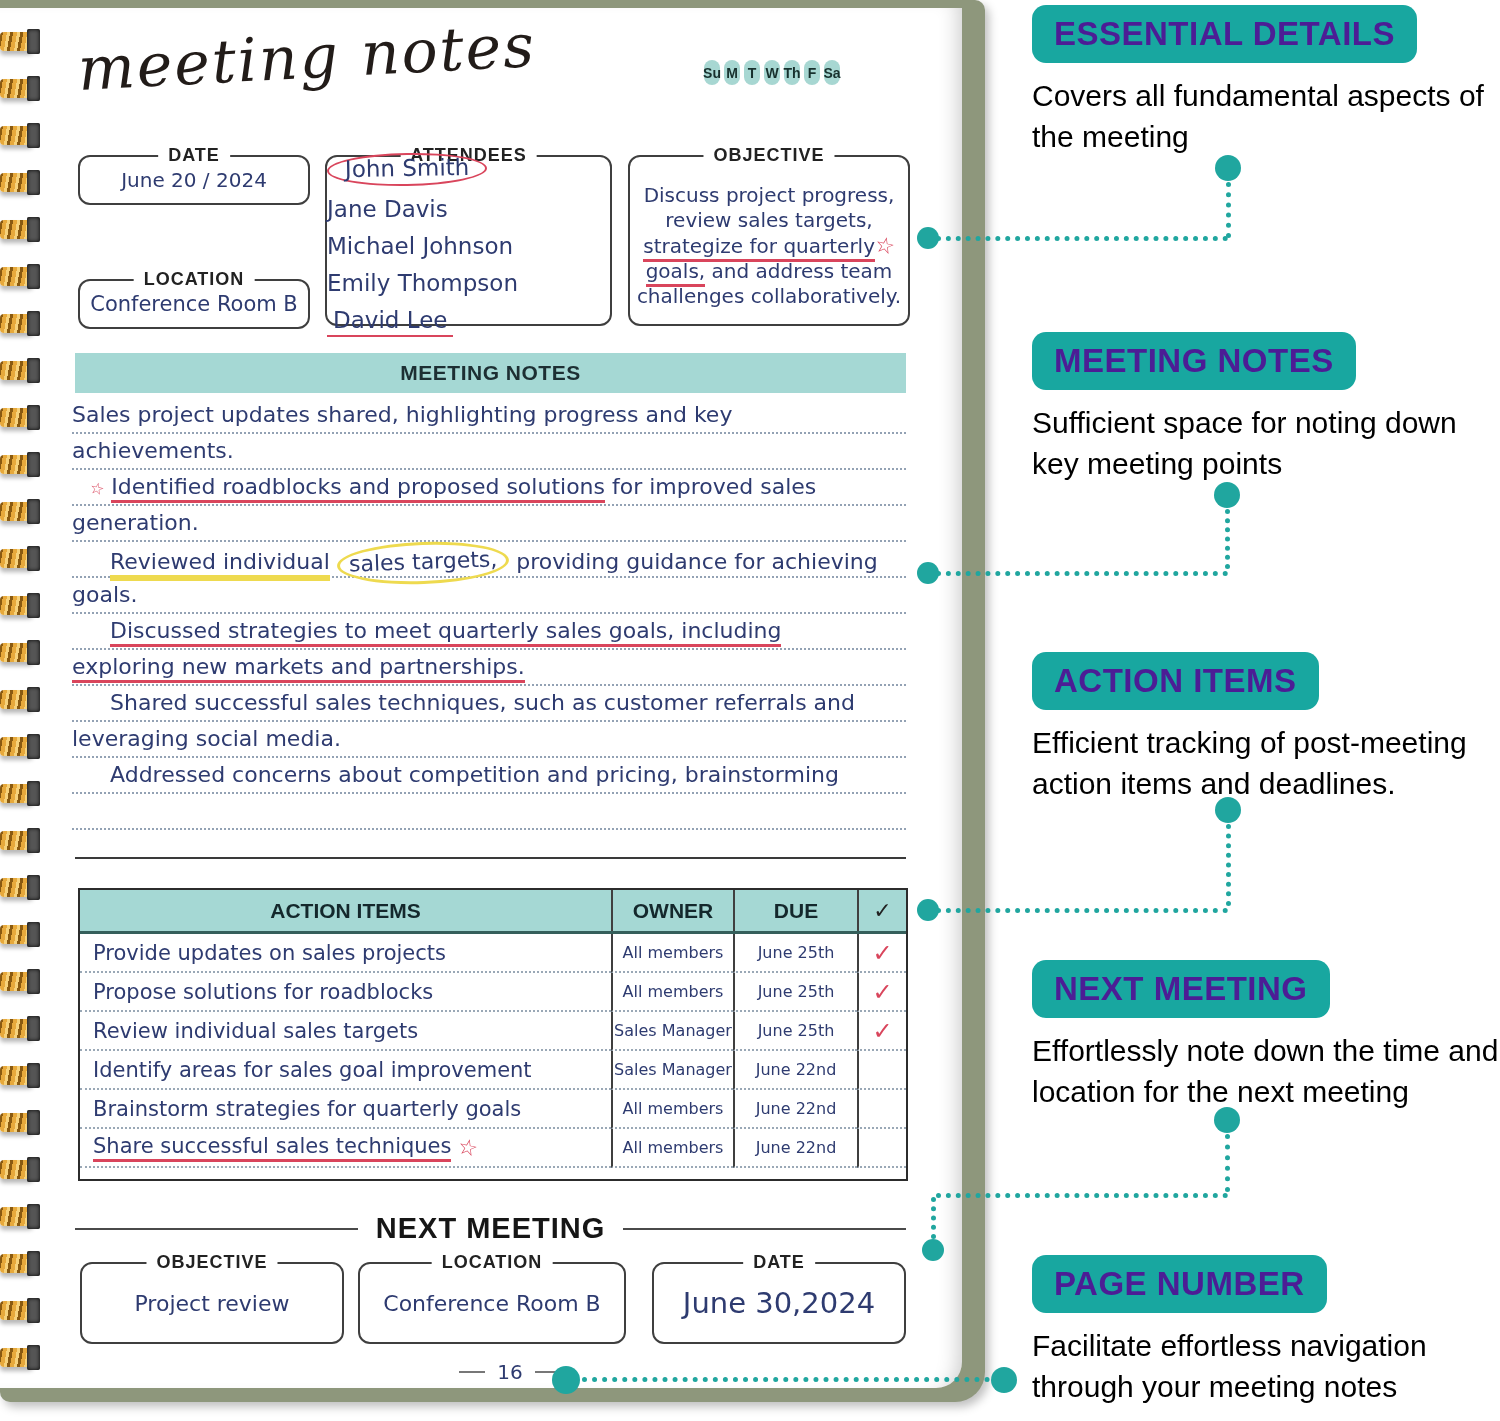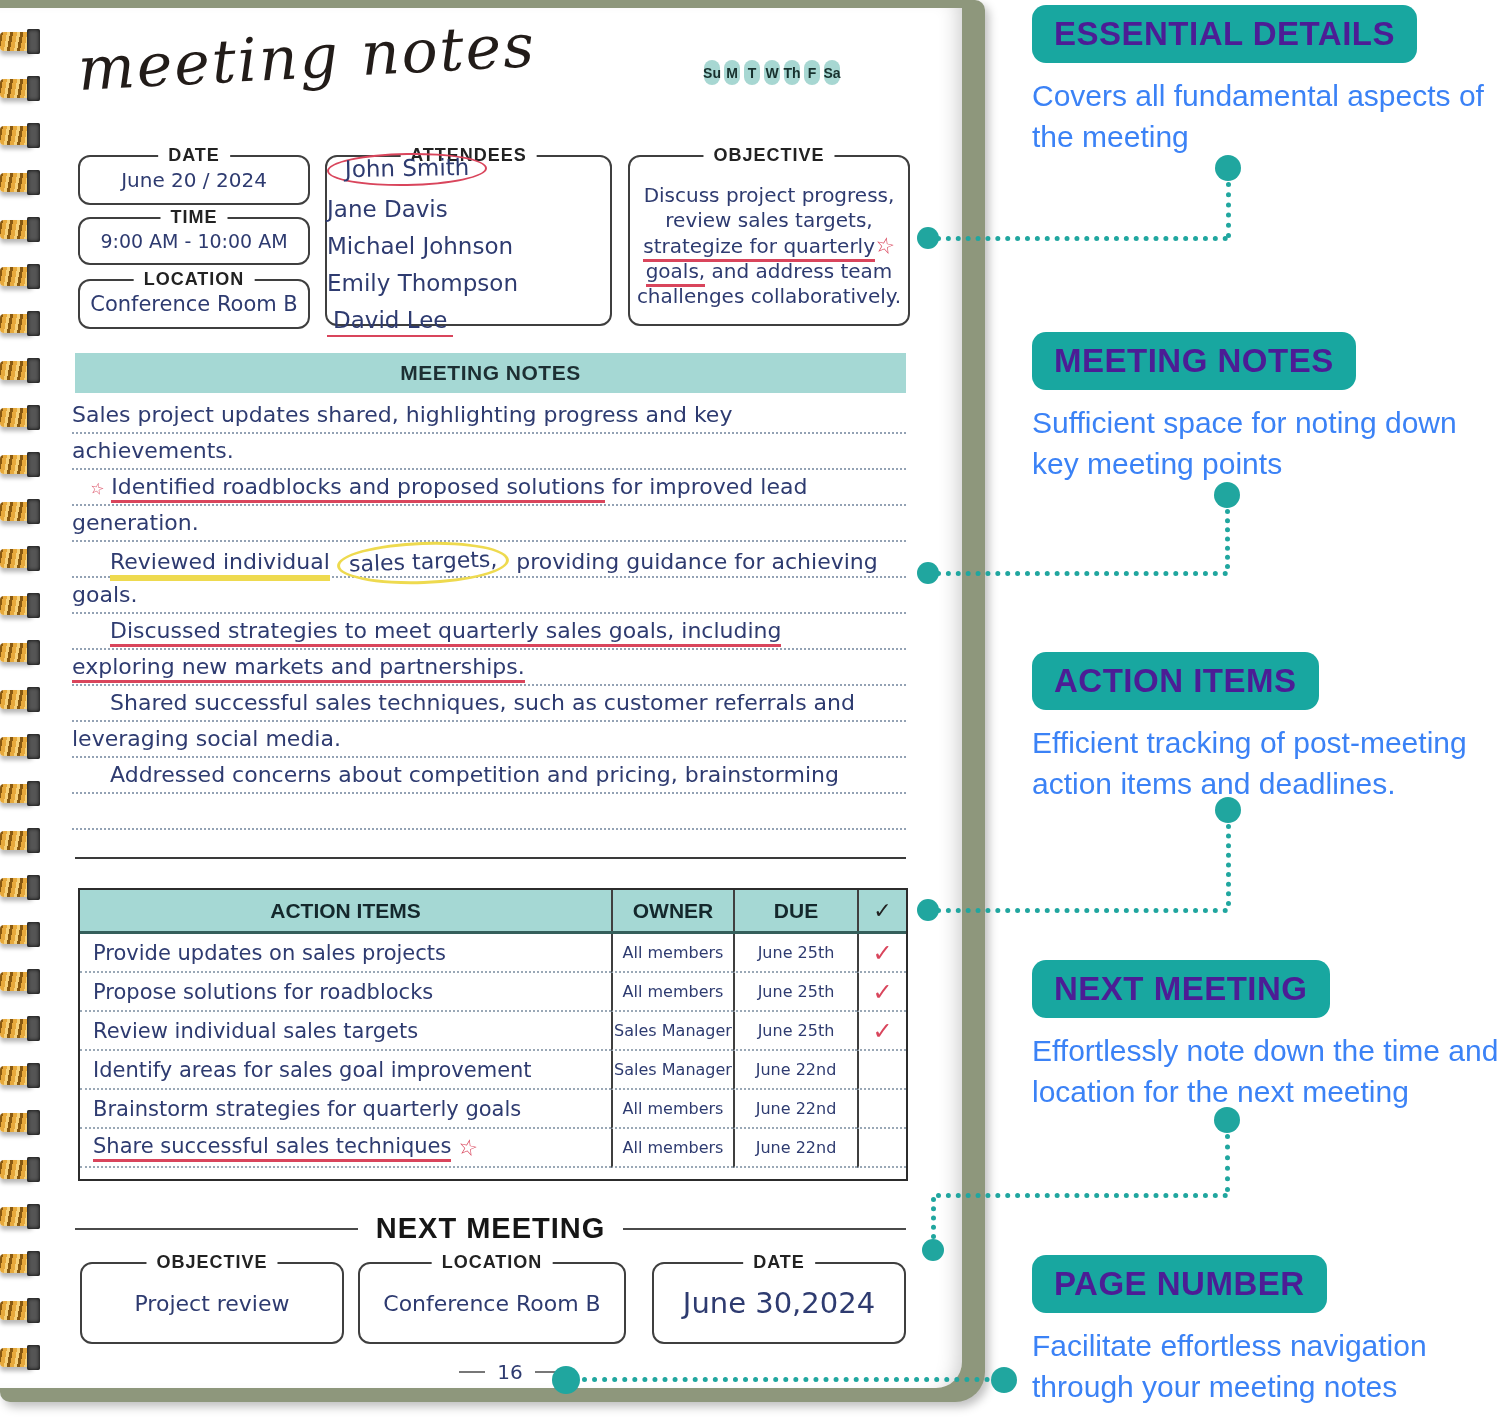--- a/index.html
+++ b/index.html
@@ -71,21 +71,21 @@
   .pnum .dash{width:26px;height:2px;background:#777;}
   .pnum .num{font-size:20px;}
   
   .c-dot{position:absolute;border-radius:50%;background:#20a69f;}
   .c-h{position:absolute;height:0;border-top:5px dotted #20a69f;}
   .c-v{position:absolute;width:0;border-left:5px dotted #20a69f;}
   
   .callout{position:absolute;left:1032px;width:468px;}
   .badge{display:inline-block;background:#18a7a0;color:#4c1d95;font-weight:bold;font-size:33px;
         letter-spacing:.5px;padding:10px 22px;border-radius:14px;}
-  .desc{margin-top:12px;font-size:30px;line-height:1.38;color:#3b82f6;}
+  .desc{margin-top:12px;font-size:30px;line-height:1.38;color:#000000;}
 </style>
 </head>
 <body>
 
 <div class="stage">
 
   <div class="cover"></div>
   <div class="page"></div>
   <div class="coils">
       <div class="coil" style="top: 32px;">
@@ -215,24 +215,20 @@
     <span class="chip">W</span>
     <span class="chip">Th</span>
     <span class="chip">F</span>
     <span class="chip">Sa</span>
   </div>
 
   <div class="fbox" style="left:78px;top:155px;width:228px;height:46px;">
     <span class="flabel">DATE</span>
     <span class="hw" style="font-size:20px;">June 20 / 2024</span>
   </div>
-  <div class="fbox" style="left:78px;top:217px;width:228px;height:44px;">
-    <span class="flabel">TIME</span>
-    <span class="hw" style="font-size:19px;">9:00 AM - 10:00 AM</span>
-  </div>
   <div class="fbox" style="left:78px;top:279px;width:228px;height:46px;">
     <span class="flabel">LOCATION</span>
     <span class="hw" style="font-size:21px;">Conference Room B</span>
   </div>
 
   <div class="fbox" style="left:325px;top:155px;width:283px;height:167px;">
     <span class="flabel">ATTENDEES</span>
     <div class="attn hw">
       <div><span class="circled">John Smith</span></div>
       <div>Jane Davis</div>
@@ -250,21 +246,21 @@
       <div><span class="red-ul">strategize for quarterly</span><span class="star">☆</span></div>
       <div><span class="red-ul">goals,</span><span> and address team</span></div>
       <div>challenges collaboratively.</div>
     </div>
   </div>
 
   <div class="notes-bar">MEETING NOTES</div>
 
   <div class="nline hw" style="top:398px;">Sales project updates shared, highlighting progress and key</div>
   <div class="nline hw" style="top:434px;">achievements.</div>
-  <div class="nline hw" style="top:470px;padding-left:18px;"><span class="star" style="font-size:16px;">☆</span> <span class="red-ul">Identified roadblocks and proposed solutions</span><span> for improved lead</span></div>
+  <div class="nline hw" style="top:470px;padding-left:18px;"><span class="star" style="font-size:16px;">☆</span> <span class="red-ul">Identified roadblocks and proposed solutions</span><span> for improved sales</span></div>
   <div class="nline hw" style="top:506px;">generation.</div>
   <div class="nline hw ind" style="top:542px;"><span class="yel-ul">Reviewed individual</span> <span class="ycircle">sales targets,</span><span> providing guidance for achieving</span></div>
   <div class="nline hw" style="top:578px;">goals.</div>
   <div class="nline hw ind" style="top:614px;"><span class="red-ul">Discussed strategies to meet quarterly sales goals, including</span></div>
   <div class="nline hw" style="top:650px;"><span class="red-ul">exploring new markets and partnerships.</span></div>
   <div class="nline hw ind" style="top:686px;">Shared successful sales techniques, such as customer referrals and</div>
   <div class="nline hw" style="top:722px;">leveraging social media.</div>
   <div class="nline hw ind" style="top:758px;">Addressed concerns about competition and pricing, brainstorming</div>
   <div class="nline" style="top:794px;"></div>
 

